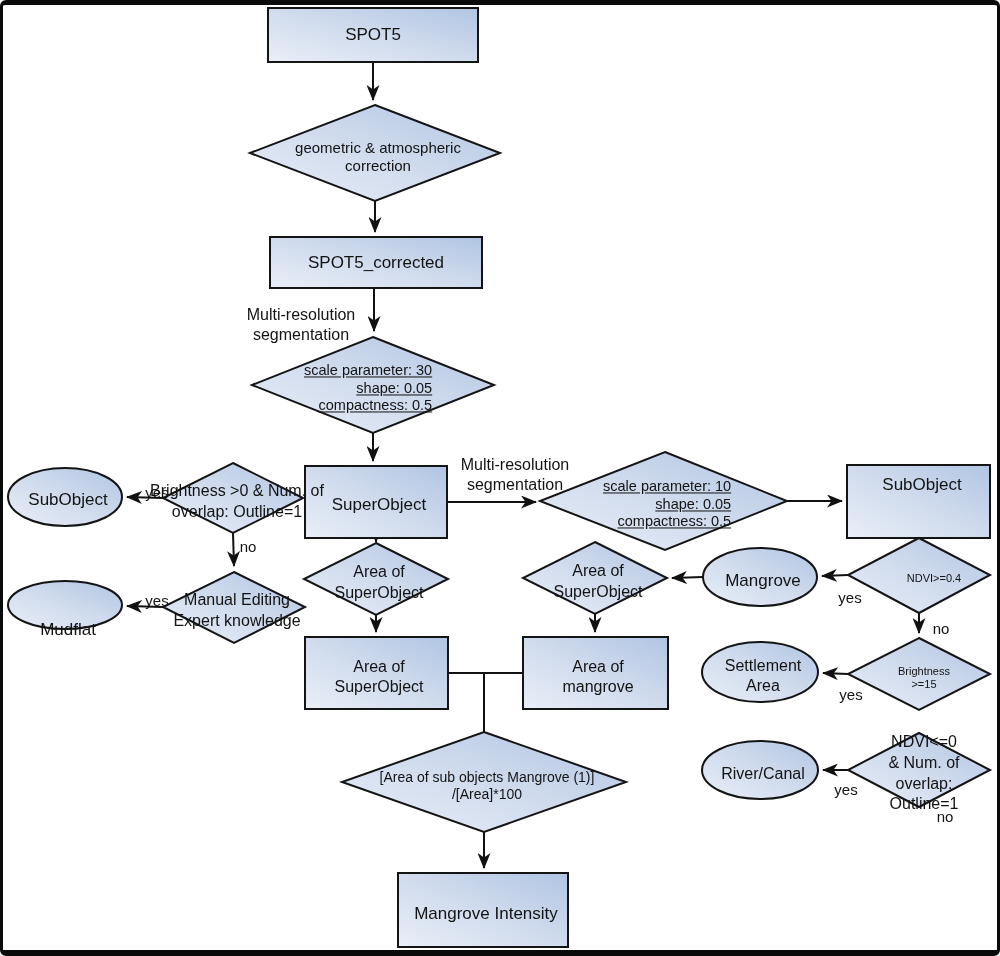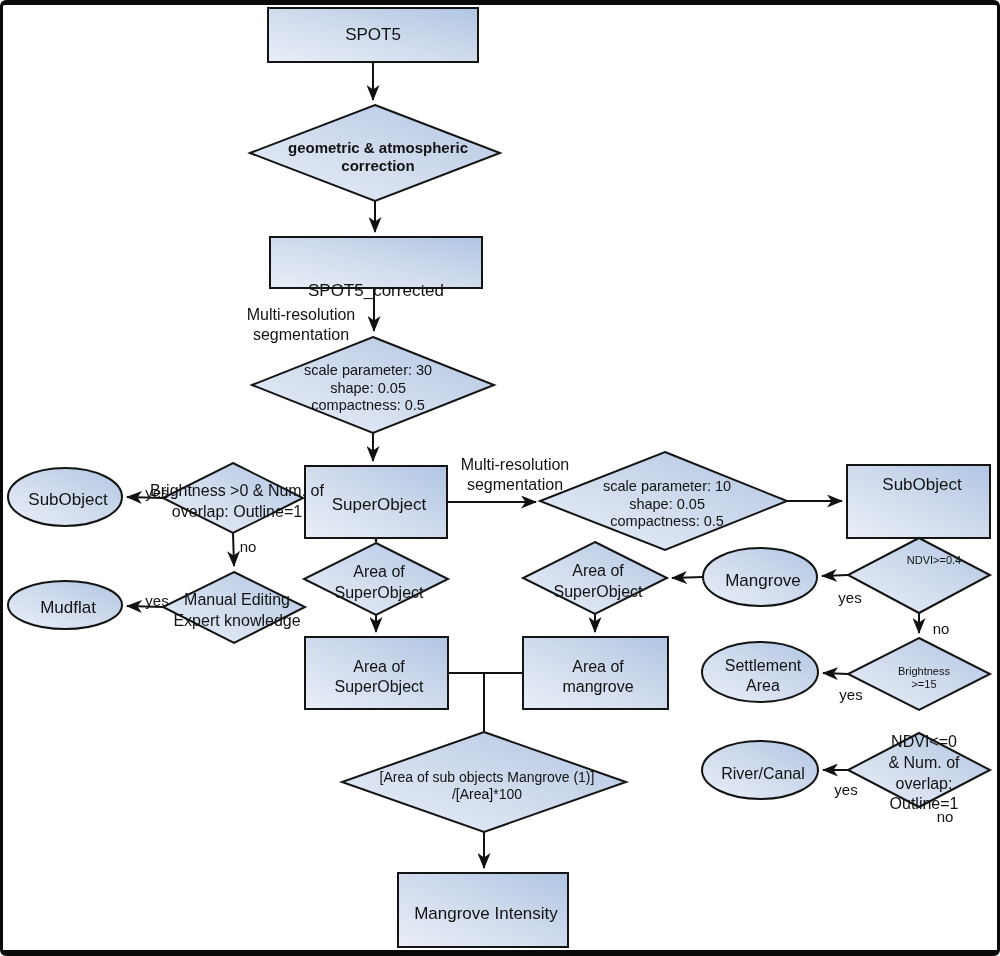--- a/index.html
+++ b/index.html
@@ -18,21 +18,21 @@
   }
   #shapes { position:absolute; left:-3px; top:-5px; width:1000px; height:956px; }
   .lbl {
     position:absolute;
     transform:translate(-50%,-50%);
     text-align:center;
     white-space:pre-line;
     color:#131313;
     line-height:1.22;
   }
-  .lbl.la { transform:translateY(-50%); text-align:center; }
+  .lbl.la { transform:translateY(-50%); text-align:right;text-decoration:underline; }
   .f17 { font-size:17px; }
   .f16 { font-size:16px; }
   .f15 { font-size:15px; }
   .f145 { font-size:14.5px; }
   .f14 { font-size:14px; }
   .f11 { font-size:11px; }
   .f105 { font-size:16px; line-height:1.3; }
   .yn { font-size:15px; }
 </style>
 </head>
@@ -96,38 +96,38 @@
       <polygon points="484,732 626,782 484,832 342,782"></polygon>
       <rect x="398" y="873" width="170" height="74"></rect>
       <ellipse cx="760" cy="672" rx="58" ry="30"></ellipse>
       <polygon points="919,638 990,674 919,710 848,674"></polygon>
       <ellipse cx="760" cy="770" rx="58" ry="29"></ellipse>
       <polygon points="919,733 990,770 919,807 848,770"></polygon>
     </g>
   </svg>
 
   <div class="lbl f17" style="left:370px; top:30px;">SPOT5</div>
-  <div class="lbl f15" style="left:375px; top:152px;font-weight:bold;">geometric &amp; atmospheric
+  <div class="lbl f15" style="left:375px; top:152px;">geometric &amp; atmospheric
 correction</div>
-  <div class="lbl f17" style="left:373px; top:258px;margin-top:28px;">SPOT5_corrected</div>
+  <div class="lbl f17" style="left:373px; top:258px;">SPOT5_corrected</div>
   <div class="lbl la f145" style="left:301px; top:384px;">scale parameter: 30
 shape: 0.05
 compactness: 0.5</div>
   <div class="lbl f17" style="left:376px; top:500px;">SuperObject</div>
   <div class="lbl f105" style="left:234px; top:497px;">Brightness &gt;0 &amp; Num. of
 overlap: Outline=1</div>
   <div class="lbl f17" style="left:65px;  top:495px;">SubObject</div>
   <div class="lbl f105" style="left:234px; top:606px;">Manual Editing
 Expert knowledge</div>
-  <div class="lbl f17" style="left:65px;  top:603px;text-align:center;">Mudflat</div>
+  <div class="lbl f17" style="left:65px;  top:625px;text-align:center;">Mudflat</div>
   <div class="lbl la f145" style="left:600px; top:500px;">scale parameter: 10
 shape: 0.05
 compactness: 0.5</div>
   <div class="lbl f17" style="left:919px; top:480px;">SubObject</div>
-  <div class="lbl f11" style="left:921px; top:556px;padding-left:20px;">NDVI&gt;=0.4</div>
+  <div class="lbl f11" style="left:921px; top:574px;padding-left:20px;">NDVI&gt;=0.4</div>
   <div class="lbl f17" style="left:760px; top:576px;">Mangrove</div>
   <div class="lbl f105" style="left:595px; top:577px;">Area of
 SuperObject</div>
   <div class="lbl f105" style="left:376px; top:578px;">Area of
 SuperObject</div>
   <div class="lbl f16" style="left:376px; top:672px;">Area of
 SuperObject</div>
   <div class="lbl f16" style="left:595px; top:672px;">Area of
 mangrove</div>
   <div class="lbl f14" style="left:484px; top:781px;">[Area of sub objects Mangrove (1)]

